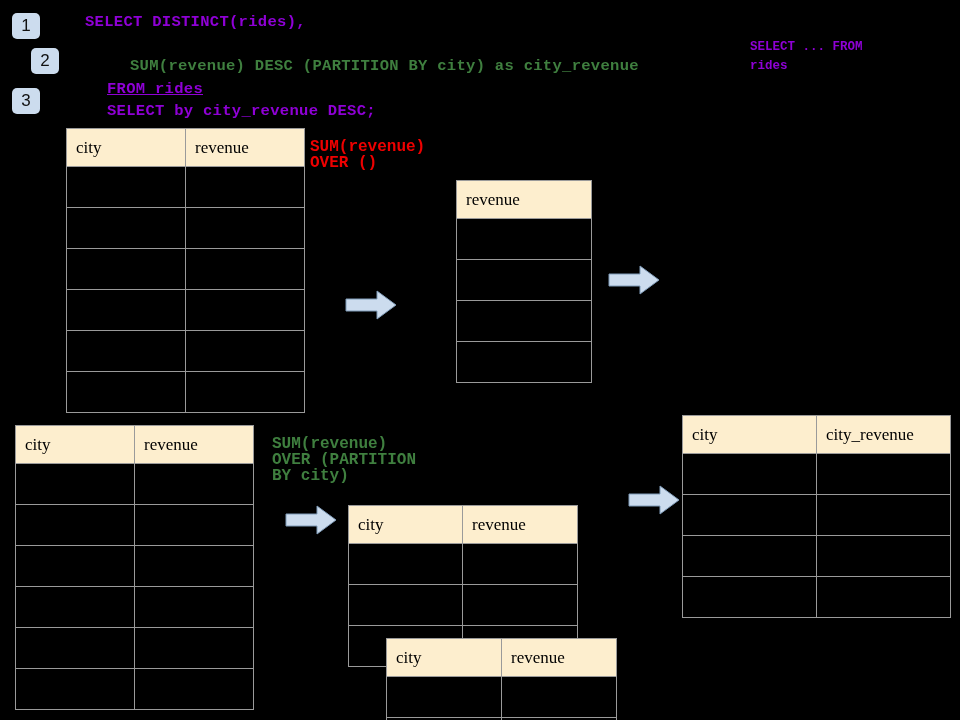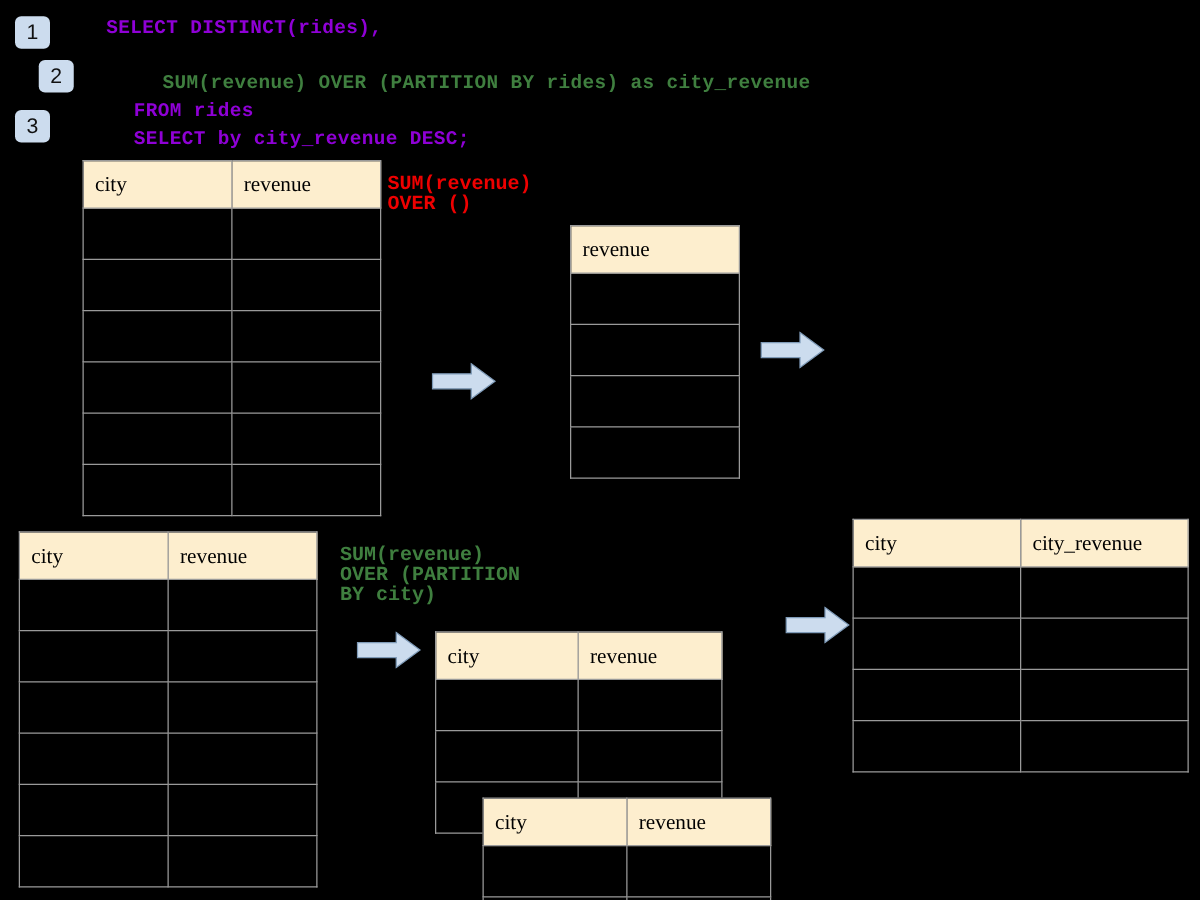--- a/index.html
+++ b/index.html
@@ -13,21 +13,21 @@
          color:#111;font-family:"Liberation Sans",sans-serif;
          font-size:17px;display:flex;align-items:center;justify-content:center;}
 
   
   .code{position:absolute;font-family:"Liberation Mono",monospace;
         font-size:15.5px;line-height:22px;white-space:pre;font-weight:bold;
         letter-spacing:0.3px;}
   .code.l1{left:85px;top:11px;color:#8f00d6;}
   .code.l2{left:130px;top:33px;color:#ee0000;}
   .code.l3{left:130px;top:55px;color:#3f7f3f;}
-  .code.l4{left:107px;top:78px;color:#8f00d6;}
+  .code.l4{left:107px;top:78px;color:#8f00d6;text-decoration:underline;}
   .code.l5{left:107px;top:100px;color:#8f00d6;}
 
   
   .annot{position:absolute;font-family:"Liberation Mono",monospace;
          font-size:16px;line-height:16px;white-space:pre;font-weight:bold;}
   .annot.red{color:#ee0000;}
   .annot.green{color:#3f7f3f;}
   .annot.purple{color:#8f00d6;font-size:12.5px;line-height:19px;}
 
   
@@ -50,24 +50,26 @@
     <span>1</span>
   </div>
   <div class="badge" style="left:31px;top:48px;width:28px;height:26px;">
     <span>2</span>
   </div>
   <div class="badge" style="left:12px;top:88px;width:28px;height:26px;">
     <span>3</span>
   </div>
 
   <div class="code l1">SELECT DISTINCT(rides),</div>
-  <div class="code l3">SUM(revenue) OVER (PARTITION BY rides) as city_revenue</div>
+  <div class="code l3">SUM(revenue) DESC (PARTITION BY city) as city_revenue</div>
   <div class="code l4">FROM rides</div>
   <div class="code l5">SELECT by city_revenue DESC;</div>
 
+  <div class="annot purple" style="left:750px;top:38px;">SELECT ... FROM
+rides</div>
 
   <div class="annot red" style="left:310px;top:139px;">SUM(revenue)
 OVER ()</div>
 
   <div class="annot green" style="left:272px;top:436px;">SUM(revenue)
 OVER (PARTITION
 BY city)</div>
 
   <table class="tbl" style="left:66px;top:128px;width:238px;">
     <colgroup>

